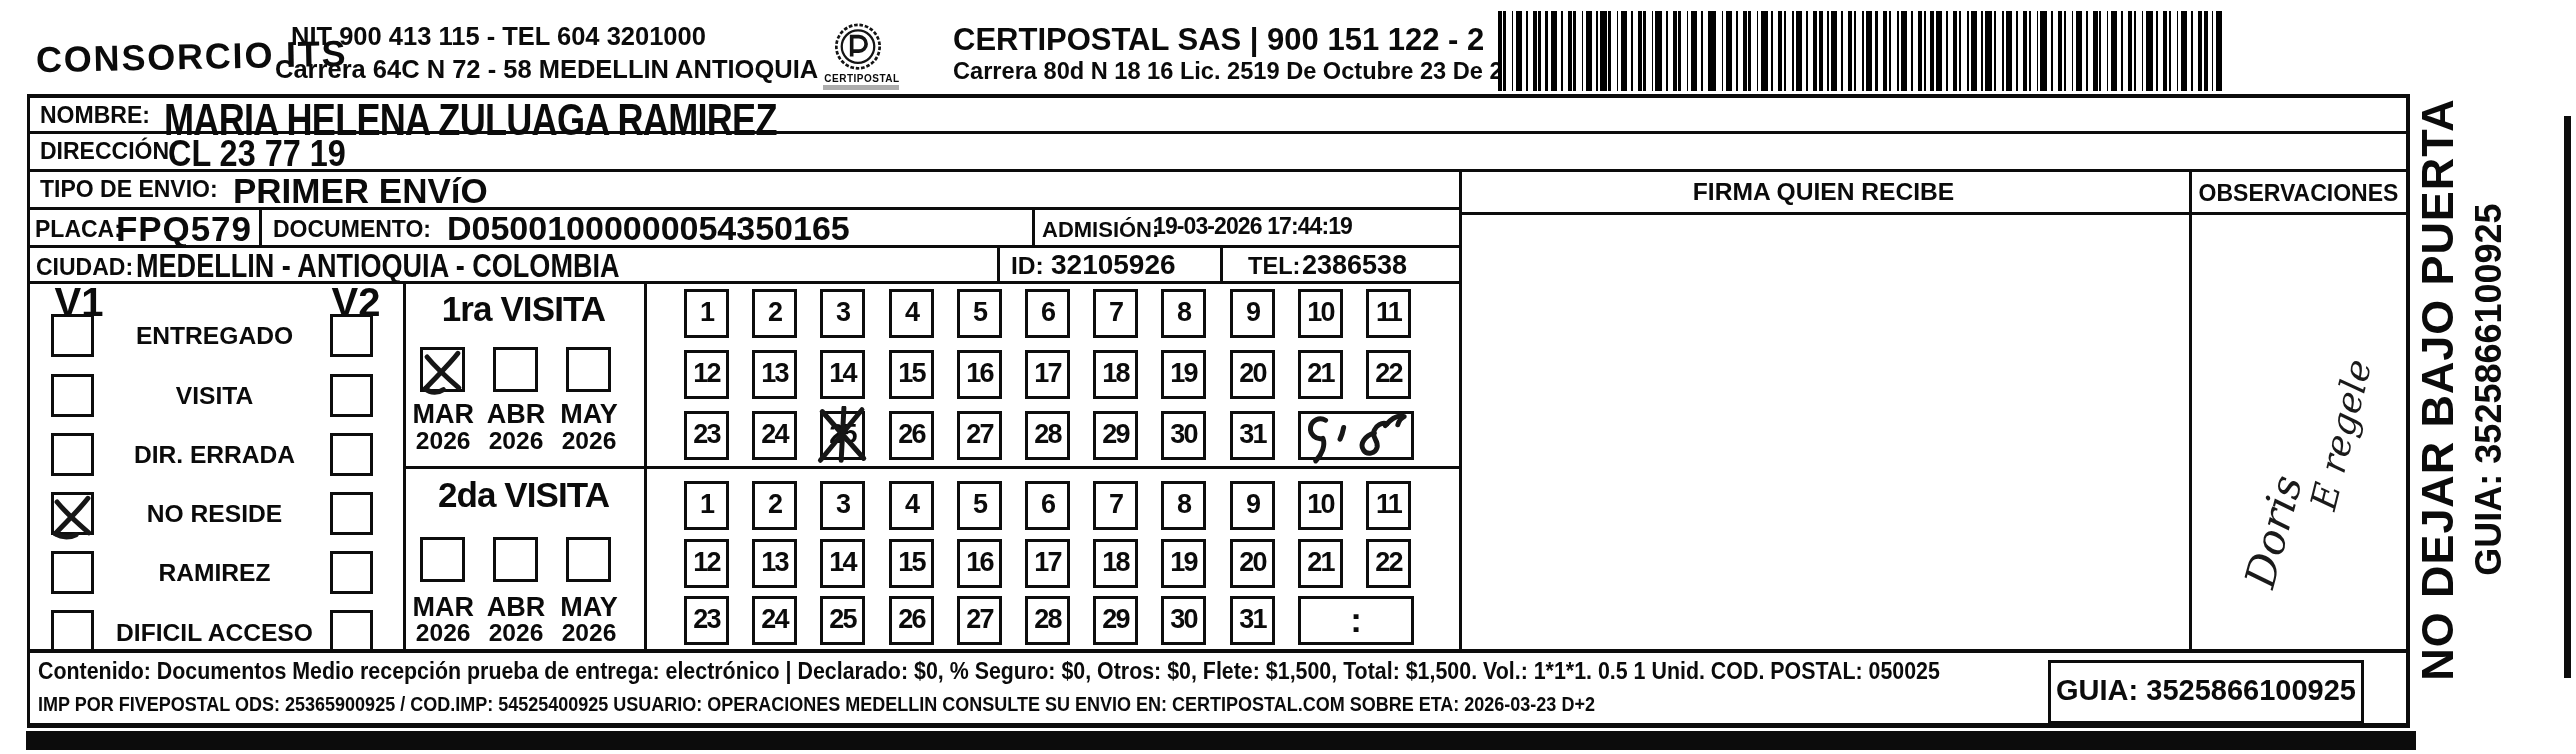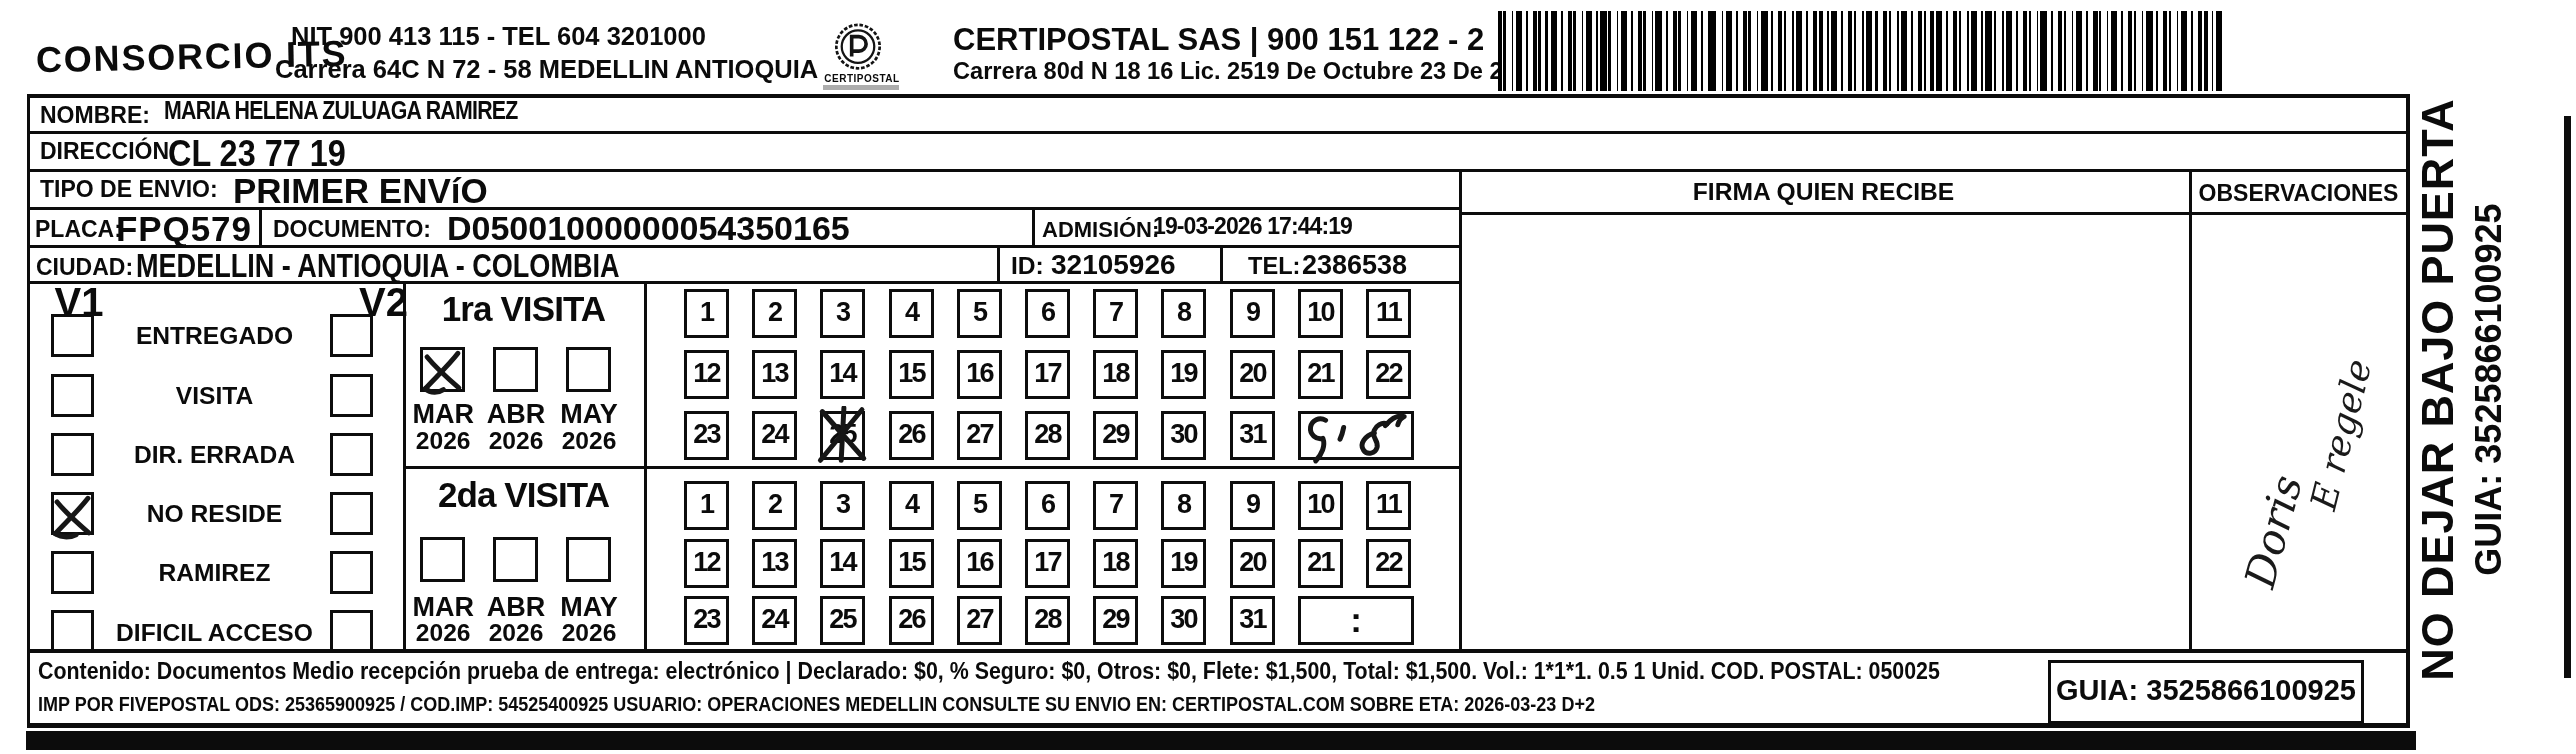--- a/index.html
+++ b/index.html
@@ -54,21 +54,21 @@
   </svg>
   <div class="logoTxt">CERTIPOSTAL</div>
   <div class="logoTag"></div>
 
   <div class="abs b nw" style="left:953px;top:22px;font-size:31px">CERTIPOSTAL SAS | 900 151 122 - 2</div>
   <div class="abs b nw" style="left:953px;top:58px;font-size:23.6px">Carrera 80d N 18 16  Lic. 2519 De Octubre 23 De 2015</div>
 
   <div id="barcode"></div>
 
   <div class="abs b nw" style="left:40px;top:102px;font-size:23px">NOMBRE:</div>
-  <div class="abs b nw" style="left:164px;top:95px;font-size:26px"><span class="condL" style="transform:scaleX(.82);letter-spacing:-0.9px">MARIA HELENA ZULUAGA RAMIREZ</span></div>
+  <div class="abs b nw" style="left:164px;top:95px;font-size:44px"><span class="condL" style="transform:scaleX(.82);letter-spacing:-0.9px">MARIA HELENA ZULUAGA RAMIREZ</span></div>
 
   <div class="abs b nw" style="left:40px;top:138px;font-size:23px">DIRECCIÓN:</div>
   <div class="abs b nw" style="left:168px;top:133px;font-size:36px"><span class="condL" style="transform:scaleX(.9)">CL 23 77 19</span></div>
 
   <div class="abs b nw" style="left:40px;top:176px;font-size:23px">TIPO DE ENVIO:</div>
   <div class="abs b nw" style="left:233px;top:171px;font-size:35px">PRIMER ENVíO</div>
 
   <div class="abs b nw" style="left:35px;top:216px;font-size:23px">PLACA:</div>
   <div class="abs b nw" style="left:116px;top:209px;font-size:35px;letter-spacing:0.9px">FPQ579</div>
   <div class="abs b nw" style="left:273px;top:216px;font-size:23px">DOCUMENTO:</div>
@@ -77,21 +77,21 @@
   <div class="abs b nw" style="left:1153px;top:213px;font-size:23px;letter-spacing:-0.9px">19-03-2026 17:44:19</div>
 
   <div class="abs b nw" style="left:36px;top:254px;font-size:23px">CIUDAD:</div>
   <div class="abs b nw" style="left:136px;top:247px;font-size:33px"><span class="condL" style="transform:scaleX(.82)">MEDELLIN - ANTIOQUIA - COLOMBIA</span></div>
   <div class="abs b nw" style="left:1011px;top:252px;font-size:24.6px">ID:</div>
   <div class="abs b nw" style="left:1051px;top:249px;font-size:28px">32105926</div>
   <div class="abs b nw" style="left:1248px;top:253px;font-size:23.6px">TEL:</div>
   <div class="abs b nw" style="left:1302px;top:250px;font-size:27px">2386538</div>
 
   <div class="abs b" style="left:47px;top:280px;width:64px;text-align:center;font-size:40px">V1</div>
-  <div class="abs b" style="left:344px;top:280px;width:64px;text-align:right;font-size:40px">V2</div>
+  <div class="abs b" style="left:324px;top:280px;width:64px;text-align:center;font-size:40px">V2</div>
   <div class="abs" id="status-rows" style="left:21px;top:283px;width:376px;height:366px">
       <div class="cbox" style="left: 30px; top: 31px; width: 43px; height: 43px;"></div>
       <div class="slabel" style="left: 80px; top: 39px; width: 227px;">ENTREGADO</div>
       <div class="cbox" style="left: 309px; top: 31px; width: 43px; height: 43px;"></div>
       <div class="cbox" style="left: 30px; top: 91px; width: 43px; height: 43px;"></div>
       <div class="slabel" style="left: 80px; top: 99px; width: 227px;">VISITA</div>
       <div class="cbox" style="left: 309px; top: 91px; width: 43px; height: 43px;"></div>
       <div class="cbox" style="left: 30px; top: 150px; width: 43px; height: 43px;"></div>
       <div class="slabel" style="left: 80px; top: 158px; width: 227px;">DIR. ERRADA</div>
       <div class="cbox" style="left: 309px; top: 150px; width: 43px; height: 43px;"></div>

